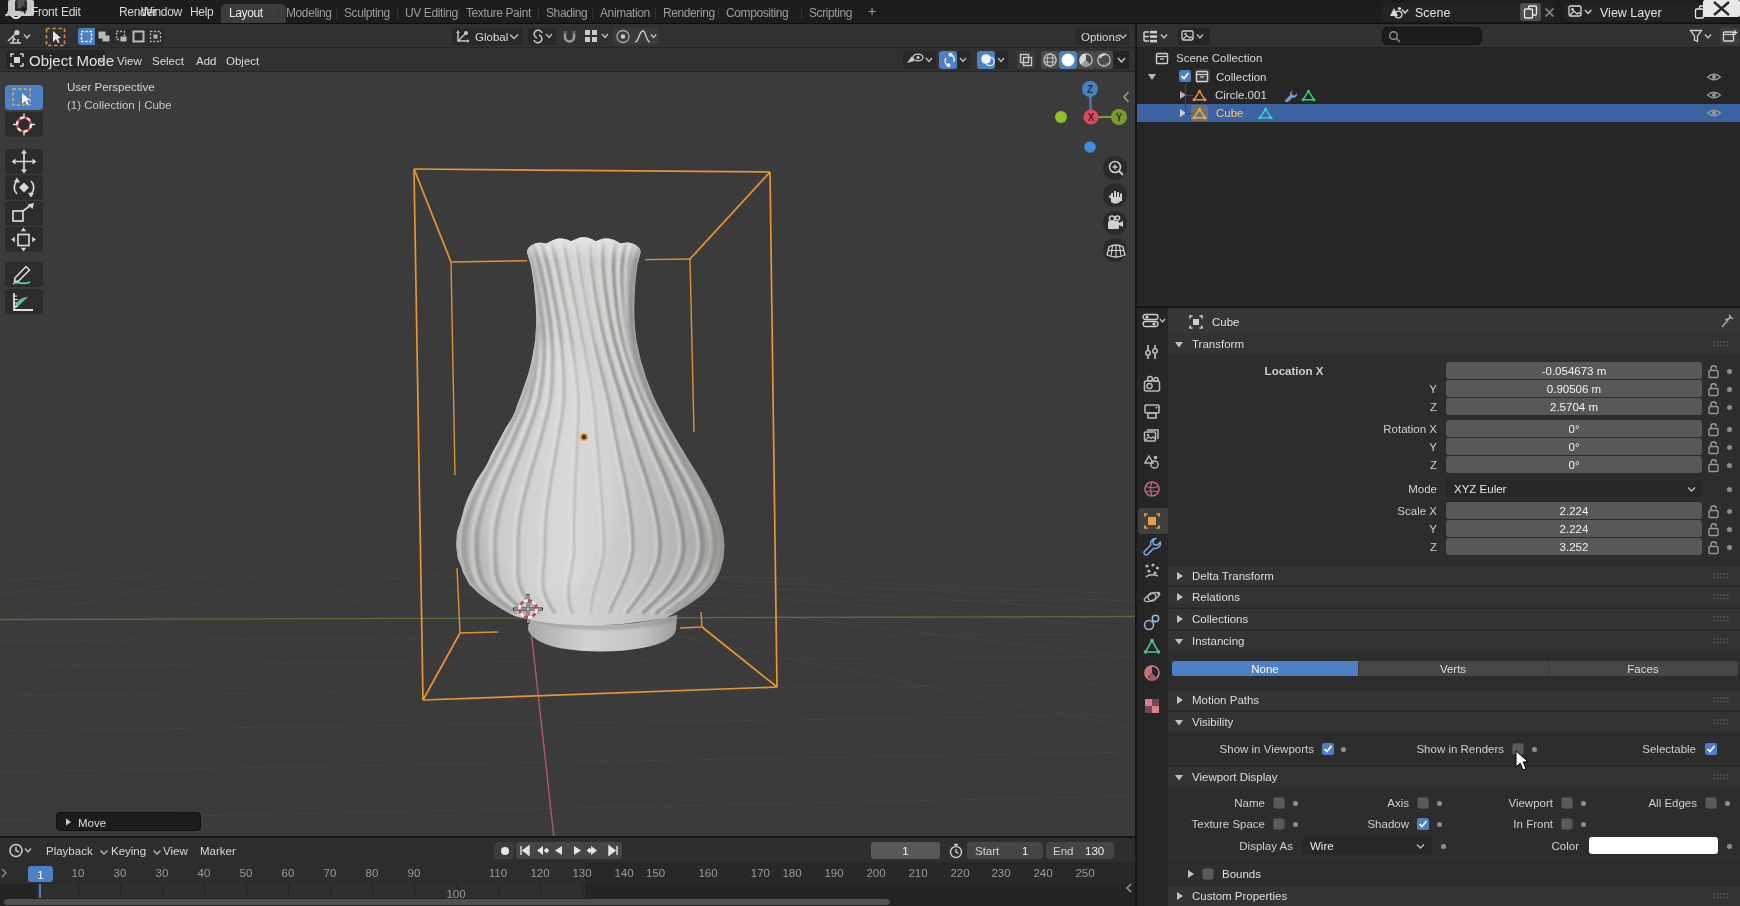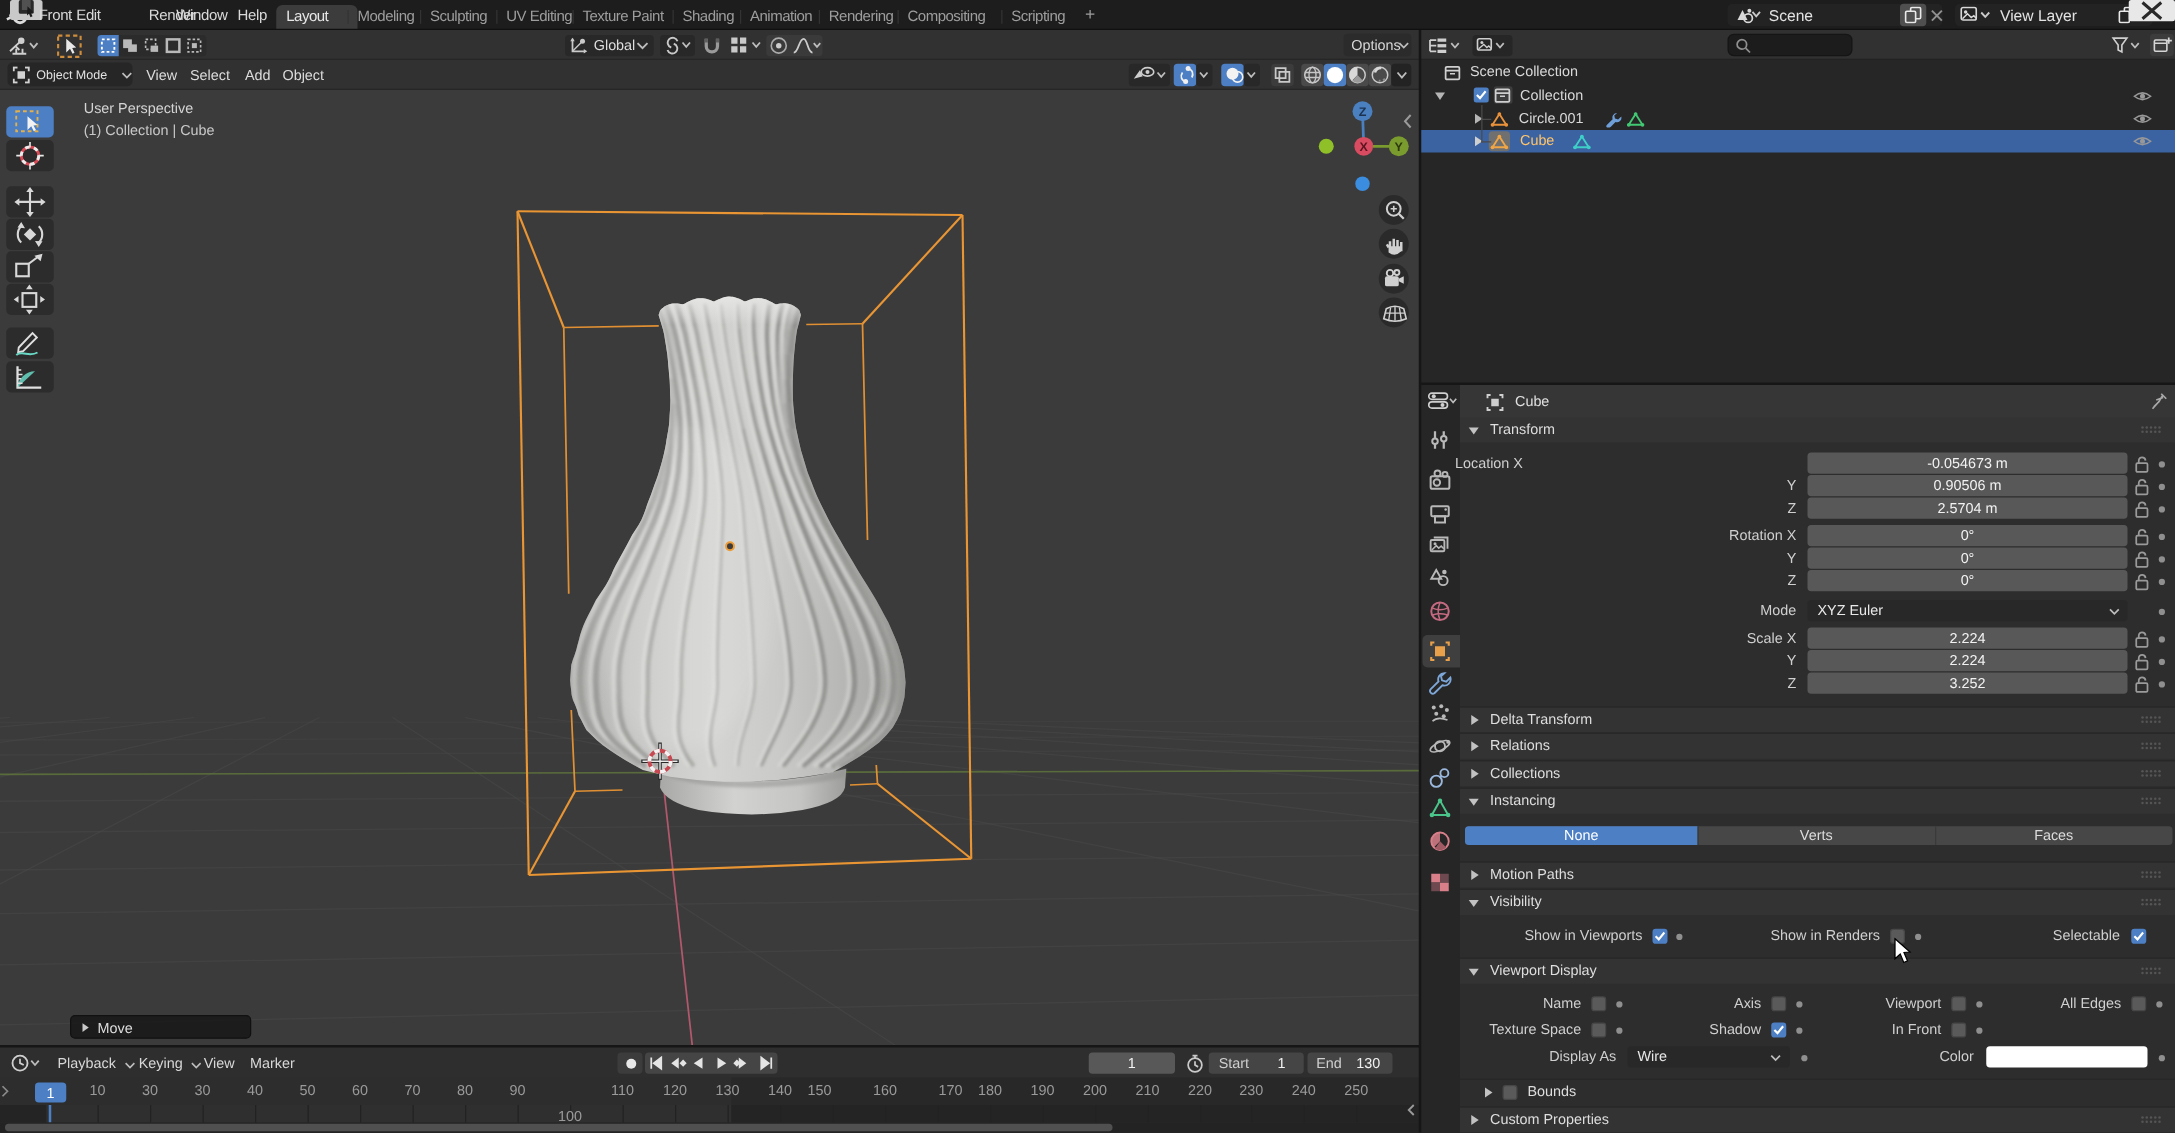--- a/index.html
+++ b/index.html
@@ -139,21 +139,21 @@
     <div class="abs" style="left:1075px;top:27px;width:54px;height:18px;background:#2b2b2b;border-radius:3px;"></div>
     <div class="txt" style="left:1081px;top:30px;font-size:11.5px;color:#d8d8d8;">Options</div>
     <svg class="abs" style="left:1118px;top:33px;" width="10" height="8" viewBox="0 0 10 8">
       <path d="M1.5 1.5 l3.5 3.5 3.5-3.5" fill="none" stroke="#bdbdbd" stroke-width="1.4"></path>
     </svg>
 <div class="abs" style="left:6px;top:50px;width:100px;height:19px;background:#262626;border-radius:4px;"></div>
     <svg class="abs" style="left:10px;top:53px;" width="14" height="14" viewBox="0 0 14 14">
 <path d="M1 4 L1 1 L4 1 M10 1 L13 1 L13 4 M13 10 L13 13 L10 13 M4 13 L1 13 L1 10" fill="none" stroke="#d2d2d2" stroke-width="1.5"></path>
 <rect x="4" y="4" width="6" height="6" fill="#d2d2d2"></rect>
 </svg>
-    <div class="txt" style="left:29px;top:54px;font-size:10px;color:#e2e2e2;">Object Mode</div>
+    <div class="txt" style="left:29px;top:54px;font-size:15px;color:#e2e2e2;">Object Mode</div>
     <svg class="abs" style="left:96px;top:57px;" width="11" height="8" viewBox="0 0 11 8">
       <path d="M2 1.5 l3.5 3.5 3.5-3.5" fill="none" stroke="#bdbdbd" stroke-width="1.4"></path>
     </svg>
     <div class="txt" style="left:117px;top:54px;font-size:11.5px;color:#dcdcdc;">View</div>
     <div class="txt" style="left:152px;top:54px;font-size:11.5px;color:#dcdcdc;">Select</div>
     <div class="txt" style="left:196px;top:54px;font-size:11.5px;color:#dcdcdc;">Add</div>
     <div class="txt" style="left:226px;top:54px;font-size:11.5px;color:#dcdcdc;">Object</div>
     <div class="abs" style="left:903px;top:51px;width:33px;height:18px;background:#282828;border-radius:3px;"></div>
     <svg class="abs" style="left:905px;top:52px;" width="31" height="16" viewBox="0 0 31 16">
 <path d="M2 11 L7 4 L9 9 L13 8 Z" fill="#cdcdcd"></path>
@@ -1114,21 +1114,21 @@
       <circle cx="5.4" cy="2.0" r="1" fill="#555"></circle>
       <circle cx="8.8" cy="2.0" r="1" fill="#555"></circle>
       <circle cx="12.2" cy="2.0" r="1" fill="#555"></circle>
       <circle cx="15.6" cy="2.0" r="1" fill="#555"></circle>
       <circle cx="2.0" cy="5.4" r="1" fill="#555"></circle>
       <circle cx="5.4" cy="5.4" r="1" fill="#555"></circle>
       <circle cx="8.8" cy="5.4" r="1" fill="#555"></circle>
       <circle cx="12.2" cy="5.4" r="1" fill="#555"></circle>
       <circle cx="15.6" cy="5.4" r="1" fill="#555"></circle>
     </svg>
-    <div class="txt" style="left:1164px;top:364px;width:200px;text-align:left;font-size:11.5px;color:#cfcfcf;">Location X</div>
+    <div class="txt" style="left:1194px;top:364px;width:200px;text-align:center;font-size:11.5px;color:#cfcfcf;font-weight:bold;">Location X</div>
     <div class="abs" style="left:1446px;top:362px;width:256px;height:17px;background:#585858;border-radius:3px;"></div>
     <div class="txt" style="left:1446px;top:364px;width:256px;text-align:center;font-size:11.5px;color:#f2f2f2;">-0.054673 m</div>
     <svg class="abs" style="left:1707px;top:364px;" width="13" height="15" viewBox="0 0 13 15">
 <rect x="2" y="6.5" width="9" height="7" rx="1" fill="none" stroke="#9a9a9a" stroke-width="1.4"></rect>
 <path d="M4 6.5 L4 4.5 a2.7 2.7 0 0 1 5.4 0" fill="none" stroke="#9a9a9a" stroke-width="1.4"></path>
 </svg>
     <div class="abs" style="left:1727px;top:368.5px;width:5px;height:5px;border-radius:50%;background:#8f8f8f;"></div>
     <div class="txt" style="left:1237px;top:382px;width:200px;text-align:right;font-size:11.5px;color:#cfcfcf;">Y</div>
     <div class="abs" style="left:1446px;top:380px;width:256px;height:17px;background:#585858;border-radius:3px;"></div>
     <div class="txt" style="left:1446px;top:382px;width:256px;text-align:center;font-size:11.5px;color:#f2f2f2;">0.90506 m</div>

